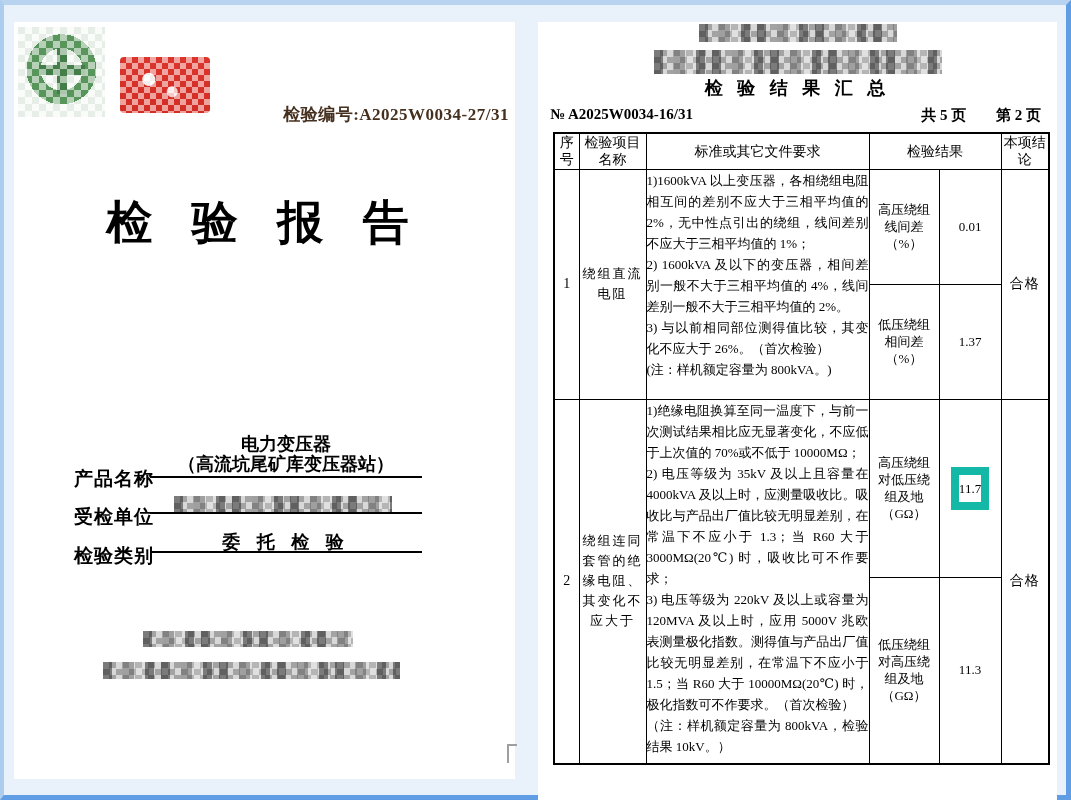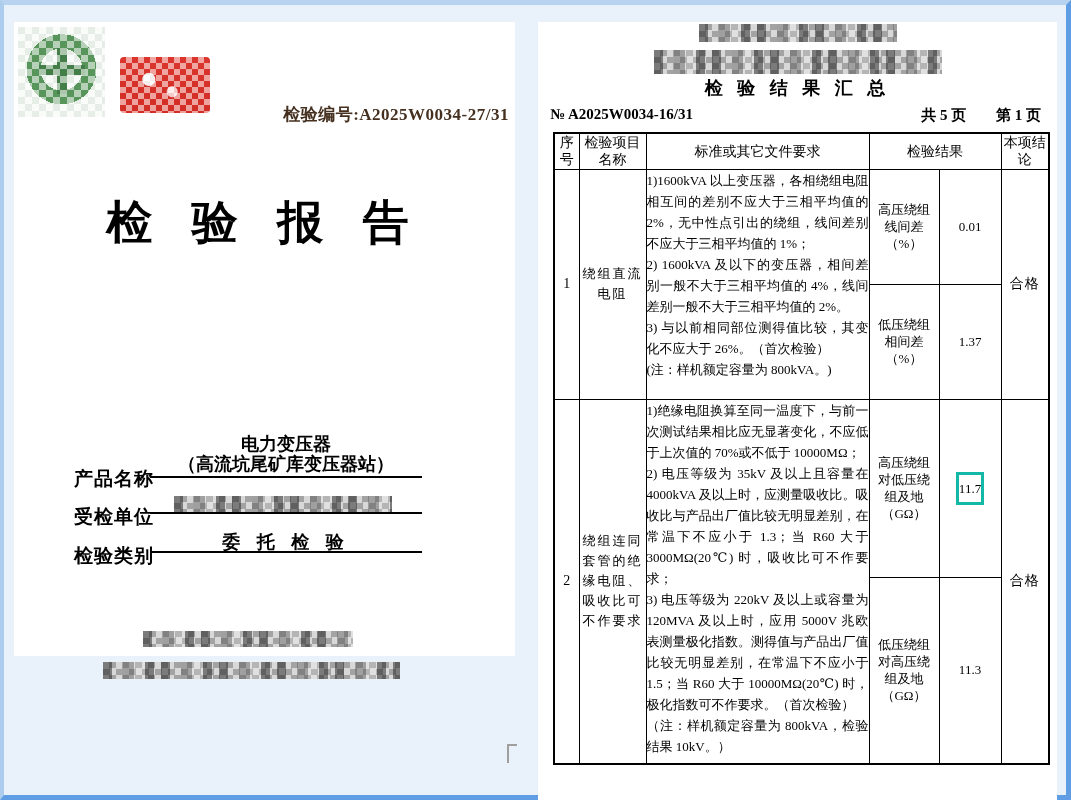--- a/index.html
+++ b/index.html
@@ -3,21 +3,21 @@
 <meta charset="utf-8">
 <style>
   html,body{margin:0;padding:0;}
   body{width:1071px;height:800px;overflow:hidden;
        font-family:"Liberation Serif","DejaVu Serif",serif;color:#000;}
   .canvas{position:relative;width:1071px;height:800px;box-sizing:border-box;
           background:#e9f1fb;
           border-top:5px solid #b7d3ef;border-left:4px solid #accdee;
           border-right:5px solid #5f9ee4;border-bottom:5px solid #5f9ee4;}
   .page{position:absolute;background:#ffffff;}
-  .page-left{left:10px;top:17px;width:501px;height:634px;}
+  .page-left{left:10px;top:17px;width:501px;height:757px;}
   .page-right{left:534px;top:17px;width:519px;height:782px;}
 
   
   .mosaic{background-image:
       repeating-linear-gradient(90deg, rgba(30,30,30,.50) 0 9px, rgba(255,255,255,0) 9px 20px,
         rgba(90,90,90,.45) 20px 31px, rgba(255,255,255,.20) 31px 42px),
       repeating-conic-gradient(#a3a3a3 0% 25%, #d8d8d8 0% 50%);
     background-size:58px 100%,13px 13px;position:absolute;}
   .logo-green{position:absolute;left:4px;top:5px;width:87px;height:90px;
     background-color:#f3f8f3;
@@ -64,21 +64,21 @@
   th.h{font-weight:normal;font-size:14px;line-height:17px;text-align:center;padding:1px 2px;}
   th.h-concl{padding:1px 6px;}
   td.c-seq{text-align:center;font-size:14px;}
   td.c-item{text-align:center;letter-spacing:2px;padding:0 2px;line-height:20px;}
   td.c-std{vertical-align:top;padding:8px 8px 4px 8px;line-height:21px;}
   td.c-std p{margin:0;text-align:justify;text-justify:inter-ideograph;}
   td.c-rlabel{text-align:center;line-height:17px;padding:0 2px;}
   td.c-rlabel span{display:block;}
   td.c-rvalue{text-align:center;}
   td.c-concl{text-align:center;font-size:14px;letter-spacing:1px;}
-  .hl-box{display:inline-block;border:3px solid #14b8a6;padding:7px 0;line-height:13px;}
+  .hl-box{display:inline-block;border:8px solid #14b8a6;padding:7px 0;line-height:13px;}
 </style>
 </head>
 <body>
 
 <div class="canvas">
 
   <div class="page page-left">
     <div class="logo-green"></div>
     <div class="logo-red"></div>
 
@@ -108,21 +108,21 @@
   <div class="page page-right">
     <div class="mosaic" style="left:161px;top:2px;width:198px;height:18px"></div>
     <div class="mosaic" style="left:116px;top:28px;width:288px;height:24px"></div>
 
     <div class="r-title">检 验 结 果 汇 总</div>
 
     <div class="r-docline">
       <span>№ A2025W0034-16/31</span>
       <span class="r-pages">
         <span>共 5 页</span>
-        <span class="r-page-cur">第 1 页</span>
+        <span class="r-page-cur">第 2 页</span>
       </span>
     </div>
 
     <table class="rtable">
       <colgroup>
         <col style="width:25px">
           <col style="width:67px">
           <col style="width:223px">
         <col style="width:70px">
           <col style="width:62px">
@@ -160,21 +160,21 @@
           <td class="c-rlabel">
             <span>低压绕组</span>
             <span>相间差</span>
             <span>（%）</span>
           </td>
           <td class="c-rvalue">1.37</td>
         </tr>
 
         <tr style="height:178px">
           <td class="c-seq" rowspan="2">2</td>
-          <td class="c-item" rowspan="2">绕组连同套管的绝缘电阻、吸收比可不作要求</td>
+          <td class="c-item" rowspan="2">绕组连同套管的绝缘电阻、其变化不应大于</td>
           <td class="c-std" rowspan="2">
             <p>1)绝缘电阻换算至同一温度下，与前一次测试结果相比应无显著变化，不应低于上次值的 70%或不低于 10000MΩ；</p>
             <p>2) 电压等级为 35kV 及以上且容量在4000kVA 及以上时，应测量吸收比。吸收比与产品出厂值比较无明显差别，在常温下不应小于 1.3；当 R60 大于3000MΩ(20℃) 时，吸收比可不作要求；</p>
             <p>3) 电压等级为 220kV 及以上或容量为120MVA 及以上时，应用 5000V 兆欧表测量极化指数。测得值与产品出厂值比较无明显差别，在常温下不应小于 1.5；当 R60 大于 10000MΩ(20℃) 时，极化指数可不作要求。（首次检验）</p>
             <p>（注：样机额定容量为 800kVA，检验结果 10kV。）</p>
           </td>
           <td class="c-rlabel">
             <span>高压绕组</span>
             <span>对低压绕</span>
             <span>组及地</span>

